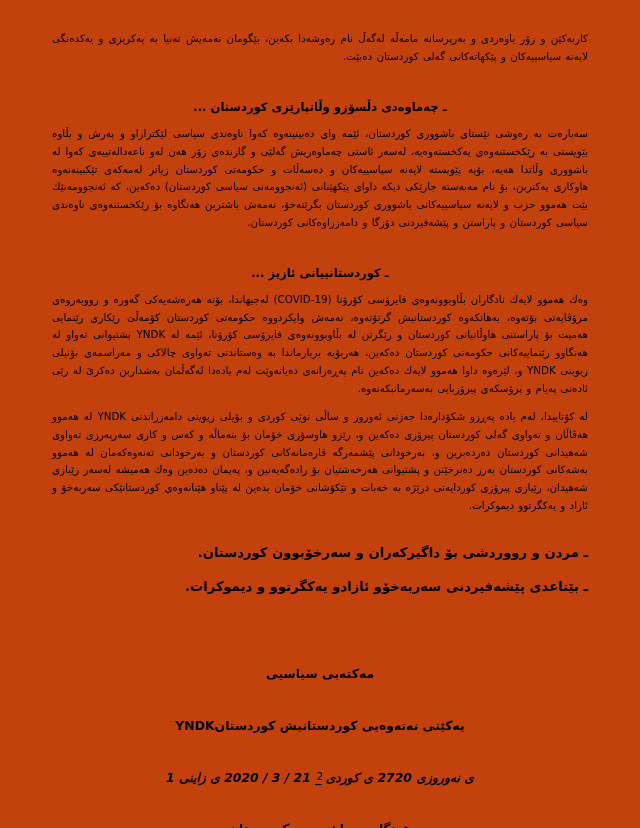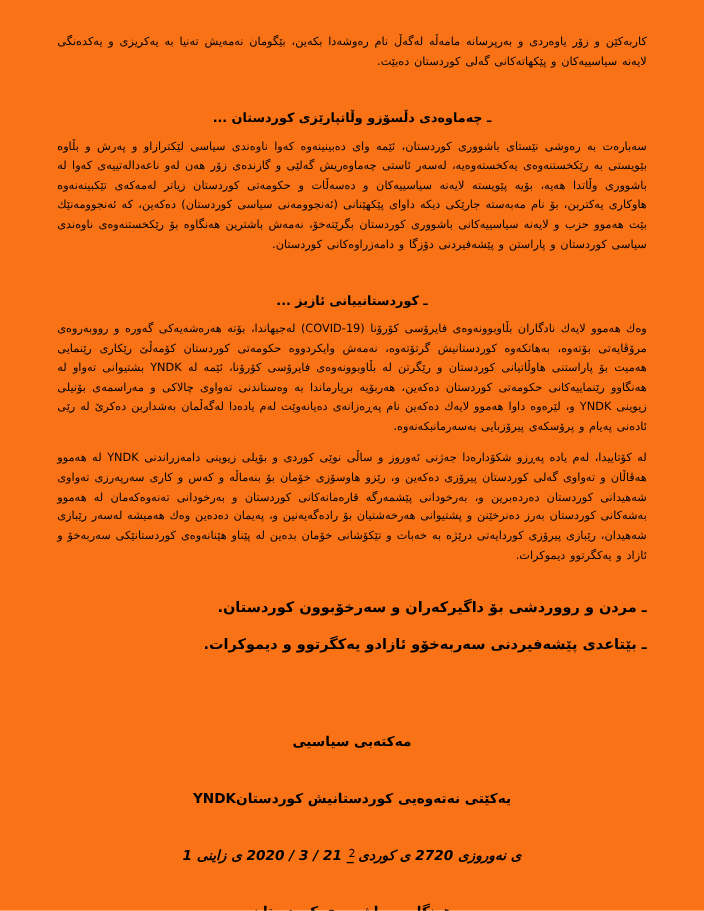--- a/index.html
+++ b/index.html
@@ -13,21 +13,21 @@
     font-family: "DejaVu Sans", sans-serif;
     color: #000000;
     direction: rtl;
   }
   .page {
     position: relative;
     width: 640px;
     height: 828px;
     box-sizing: border-box;
     padding: 30px 52px 0 52px;
-    background: #f97316;
+    background: #c2410c;
   }
   .para {
     direction: rtl;
     text-align: justify;
     text-align-last: right;
     font-size: 10.3px;
     line-height: 1.72;
     margin: 0 0 11px 0;
     word-spacing: 1px;
   }

